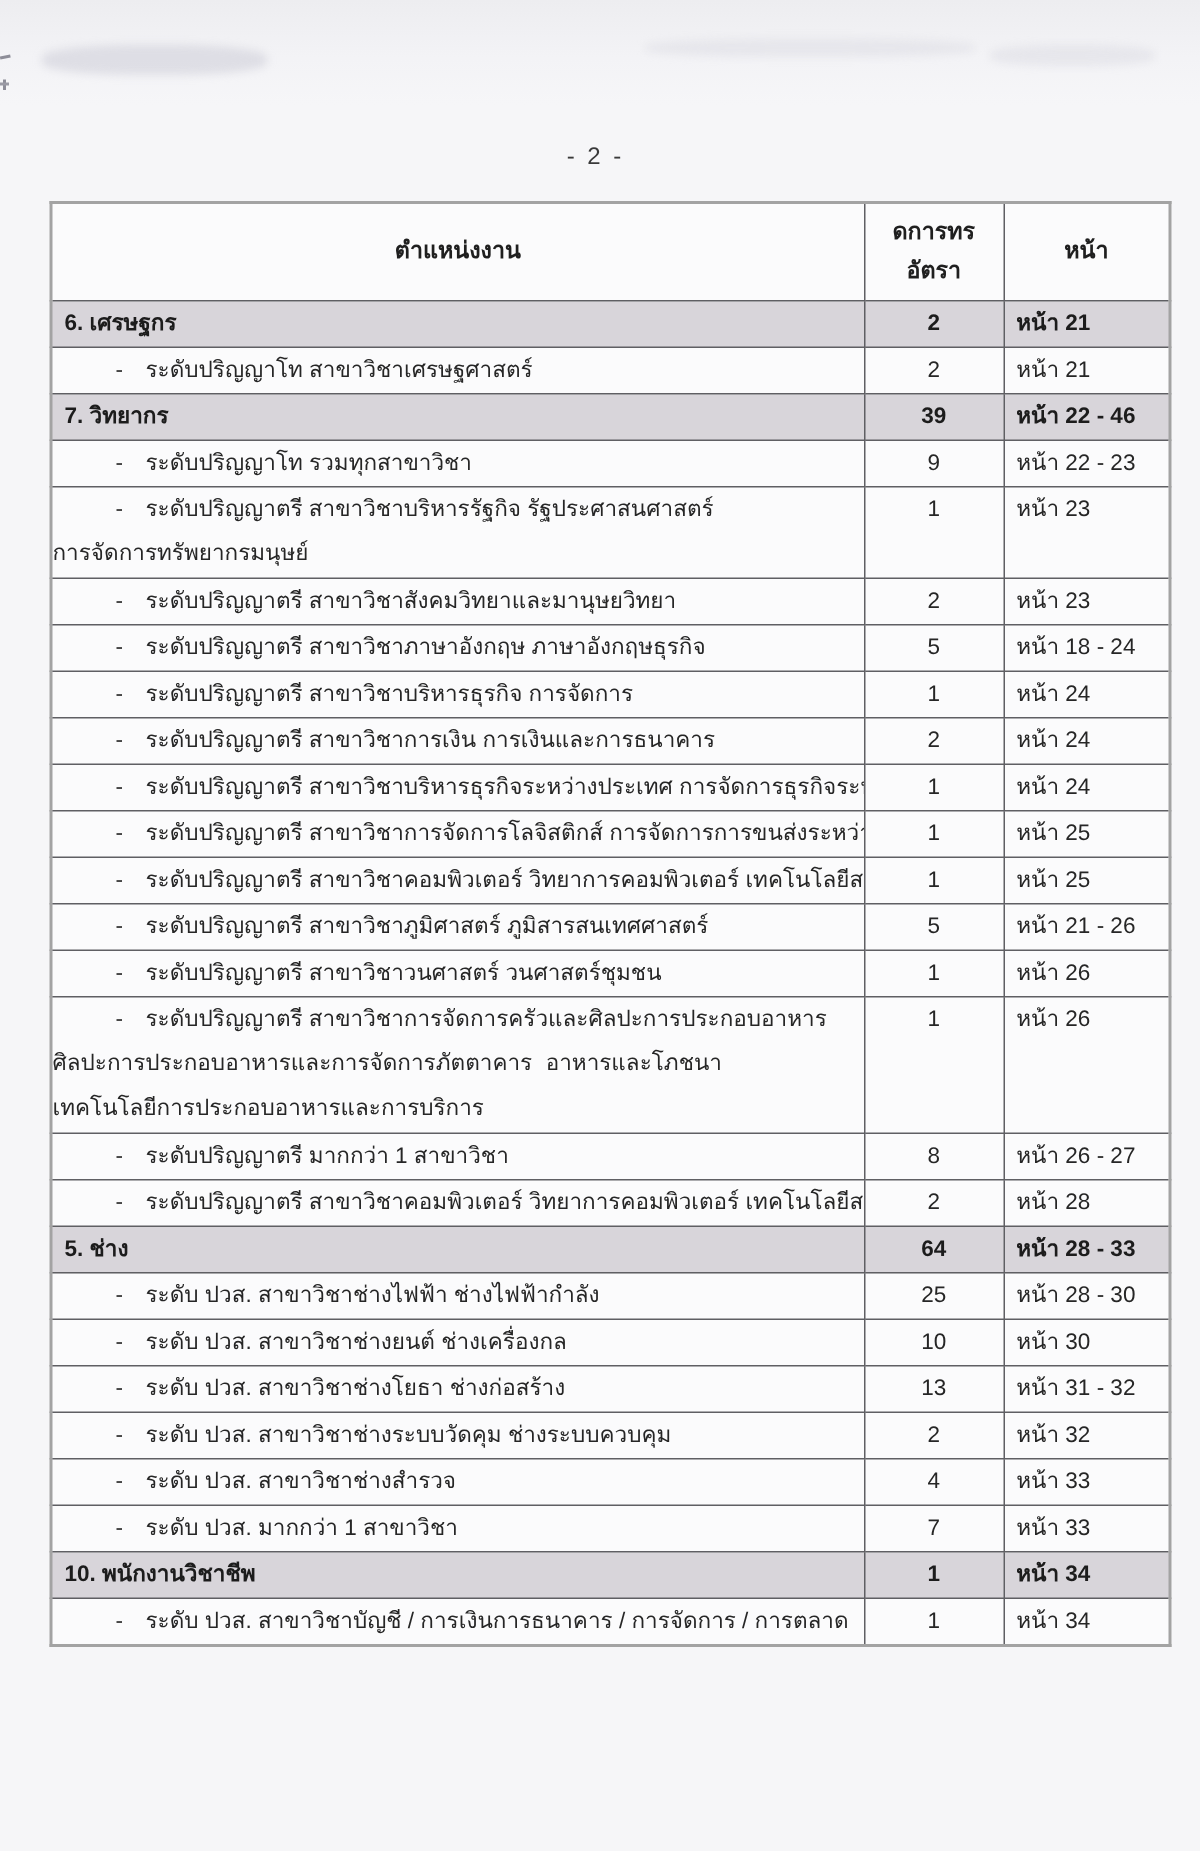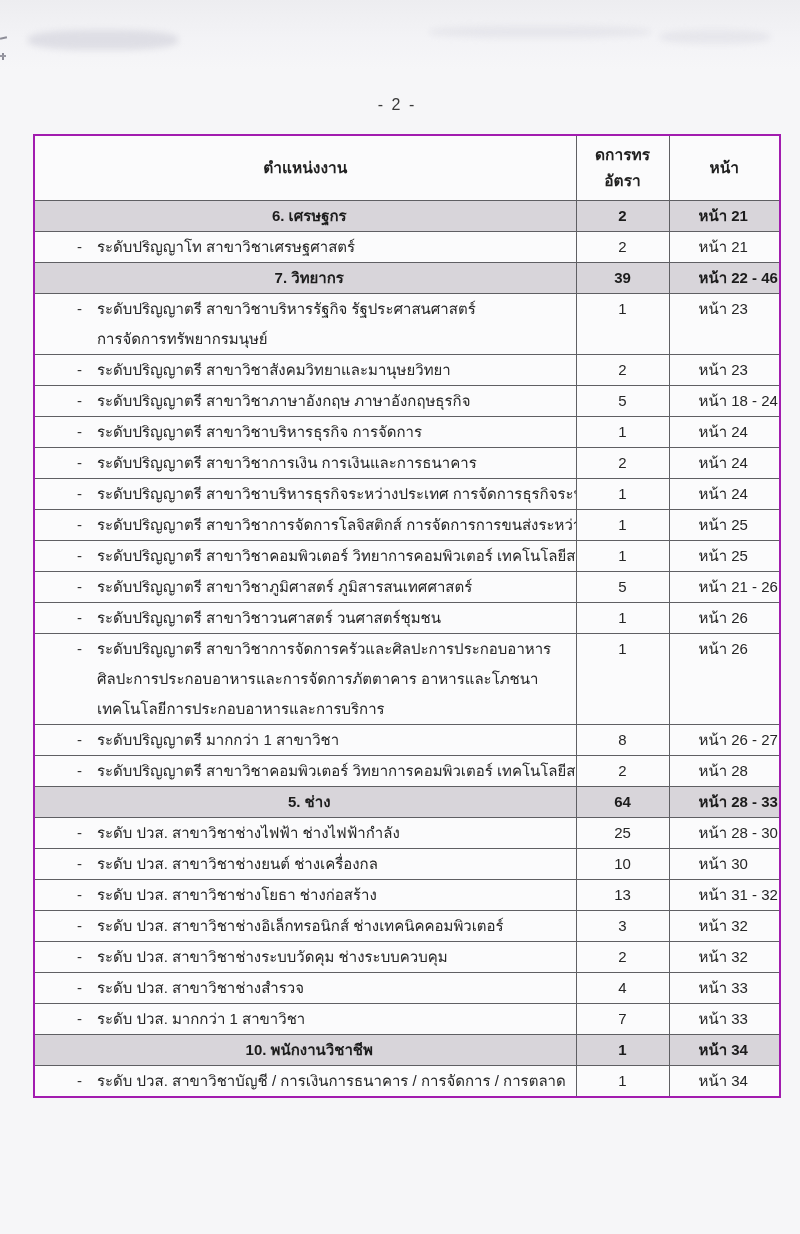--- a/index.html
+++ b/index.html
@@ -32,40 +32,40 @@
   table.positions{
     position:absolute;left:33px;top:134px;width:746px;
     border-collapse:collapse;table-layout:fixed;
     background:#fbfbfc;
   }
   table.positions,
   table.positions th,
   table.positions td{
     border:1px solid #5f5f63;
   }
-  table.positions{border:2px solid #a21caf;}
+  table.positions{border:2px solid #a3a3a3;}
   col.c-pos{width:542px;}
   col.c-cnt{width:93px;}
   col.c-page{width:111px;}
 
   th{
     height:64px;font-weight:600;font-size:15.5px;color:#1f1f1f;
     text-align:center;vertical-align:middle;background:#fbfbfc;
     line-height:26px;padding:0;
   }
   td{padding:0;vertical-align:top;font-size:15px;background:#fbfbfc;}
 
   tr.section td{background:#d8d5da;font-weight:600;color:#1c1c1c;}
   td .line{line-height:30px;height:30px;white-space:nowrap;overflow:hidden;}
-  td.pos .sec-label{padding-left:8px;line-height:30px;height:30px;text-align:center;}
+  td.pos .sec-label{padding-left:8px;line-height:30px;height:30px;}
   td.pos .dash{display:inline-block;width:20px;text-align:left;color:#333;}
   td.pos .first{padding-left:42px;}
-  td.pos .cont{padding-left:62px;}
+  td.pos .cont{font-family:Liberation Mono, monospace;}
   td.cnt{text-align:center;}
-  td.page{padding-left:29px;margin-left:16px;}
+  td.page{padding-left:8px;margin-left:16px;}
   td.cnt .line,td.page .line{line-height:30px;height:30px;}
 </style>
 </head>
 <body>
 
 <div class="scan-band">
   <div class="smudge smudge-a"></div>
   <div class="smudge smudge-b"></div>
   <div class="smudge smudge-c"></div>
 </div>
@@ -120,20 +120,31 @@
         </td>
         <td class="cnt">
           <div class="line">39</div>
         </td>
         <td class="page">
           <div class="line">หน้า 22 - 46</div>
         </td>
       </tr>
       <tr class="item">
         <td class="pos">
+          <div class="line first"><span class="dash">-</span>ระดับปริญญาโท รวมทุกสาขาวิชา</div>
+        </td>
+        <td class="cnt">
+          <div class="line">9</div>
+        </td>
+        <td class="page">
+          <div class="line">หน้า 22 - 23</div>
+        </td>
+      </tr>
+      <tr class="item">
+        <td class="pos">
           <div class="line first"><span class="dash">-</span>ระดับปริญญาตรี สาขาวิชาบริหารรัฐกิจ รัฐประศาสนศาสตร์</div>
           <div class="line cont">การจัดการทรัพยากรมนุษย์</div>
         </td>
         <td class="cnt">
           <div class="line">1</div>
         </td>
         <td class="page">
           <div class="line">หน้า 23</div>
         </td>
       </tr>
@@ -310,31 +321,20 @@
         </td>
         <td class="cnt">
           <div class="line">13</div>
         </td>
         <td class="page">
           <div class="line">หน้า 31 - 32</div>
         </td>
       </tr>
       <tr class="item">
         <td class="pos">
-          <div class="line first"><span class="dash">-</span>ระดับ ปวส. สาขาวิชาช่างอิเล็กทรอนิกส์ ช่างเทคนิคคอมพิวเตอร์</div>
-        </td>
-        <td class="cnt">
-          <div class="line">3</div>
-        </td>
-        <td class="page">
-          <div class="line">หน้า 32</div>
-        </td>
-      </tr>
-      <tr class="item">
-        <td class="pos">
           <div class="line first"><span class="dash">-</span>ระดับ ปวส. สาขาวิชาช่างระบบวัดคุม ช่างระบบควบคุม</div>
         </td>
         <td class="cnt">
           <div class="line">2</div>
         </td>
         <td class="page">
           <div class="line">หน้า 32</div>
         </td>
       </tr>
       <tr class="item">

